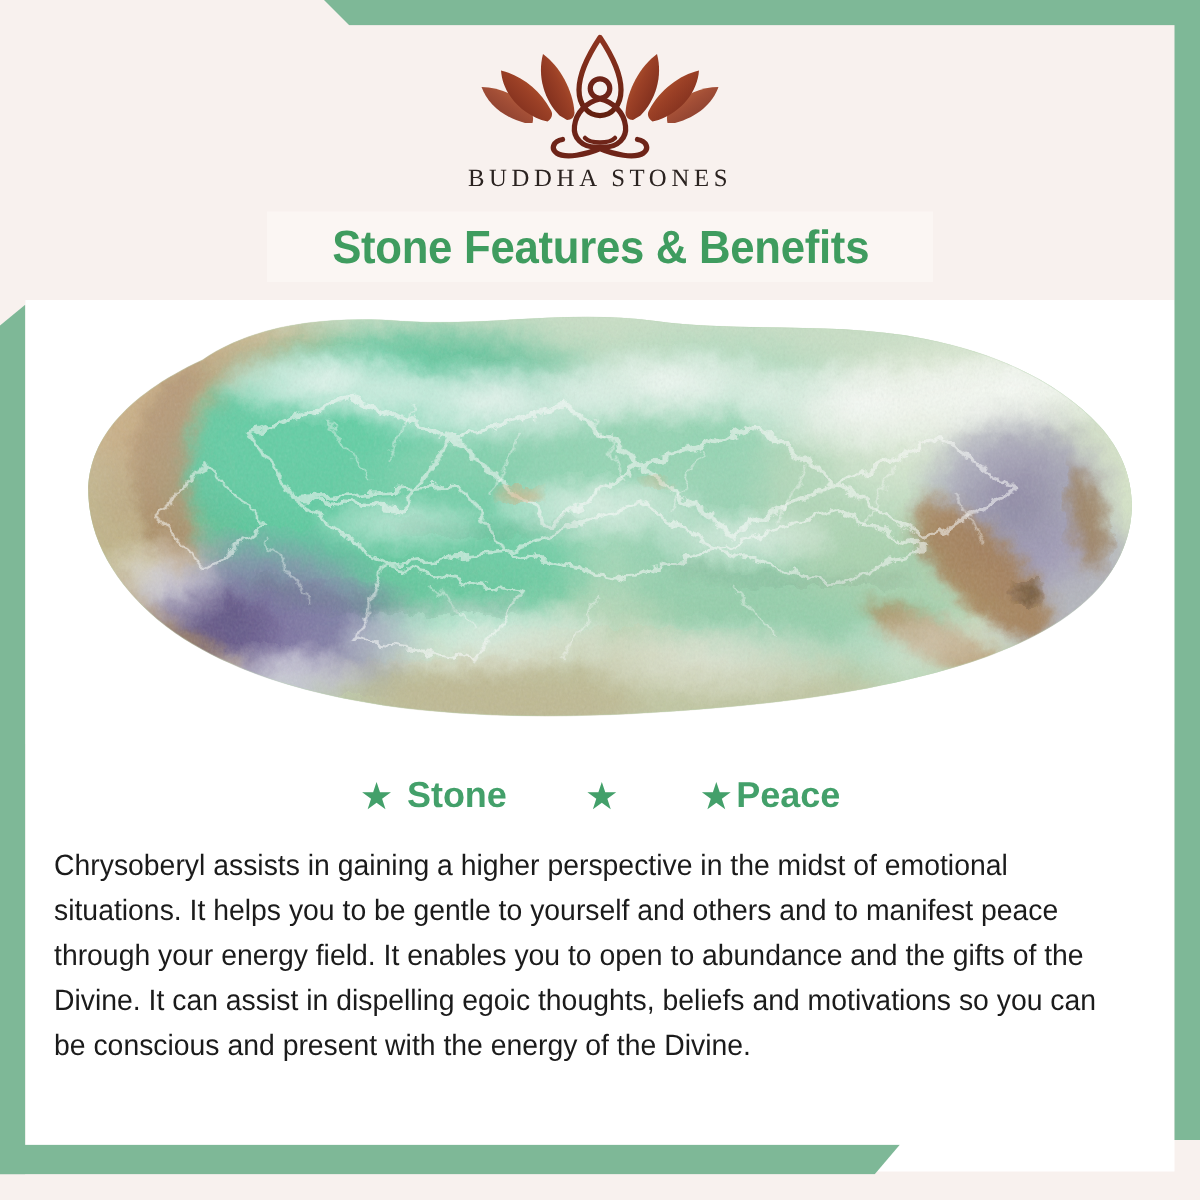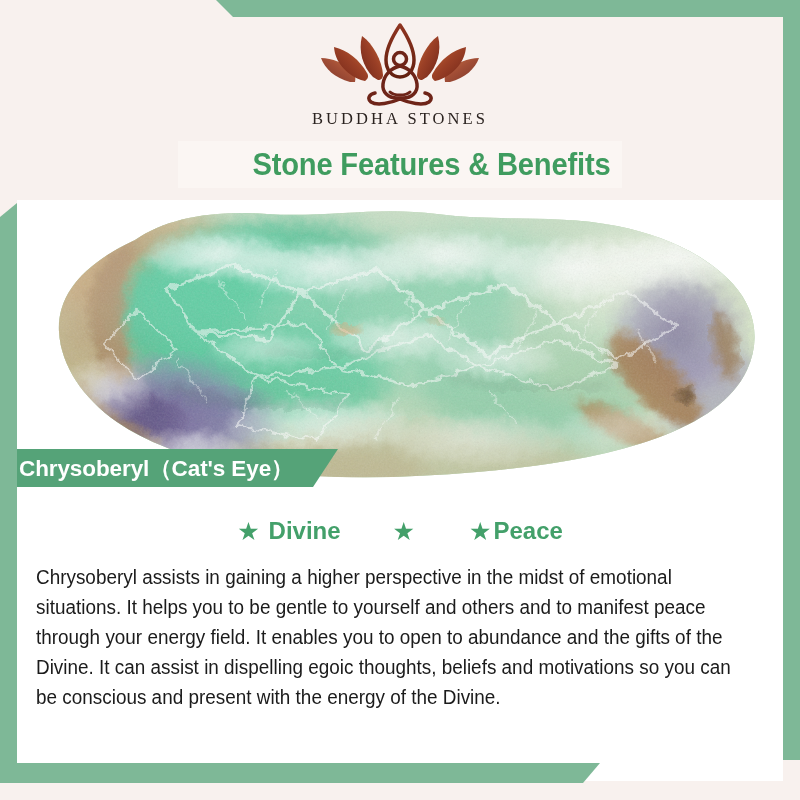--- a/index.html
+++ b/index.html
@@ -66,21 +66,21 @@
     font-size:16.5px; letter-spacing:3.1px;
     color:#2b2320; font-weight:400;
     text-align:center;
   }
 
   
   .title-plate{
     position:absolute;
     left:178px; top:141px; width:444px; height:47px;
     background:#fbf6f3;
-    display:flex; align-items:center; justify-content:flex-end;
+    display:flex; align-items:center; justify-content:center;
   }
   .title-text{
     font-size:31px; font-weight:700;
     color:#3f9c5f;
     letter-spacing:-0.2px;
     transform:scaleX(0.94);
     white-space:nowrap;
     font-family:"Liberation Sans","DejaVu Sans",sans-serif;
   }
 
@@ -352,28 +352,25 @@
           <ellipse cx="420" cy="122" rx="9" ry="4" fill="#cf7f3c" opacity="0.55" filter="url(#blurS)"></ellipse>
         </g>
 
         <ellipse cx="330" cy="70" rx="330" ry="110" fill="#ffffff" opacity="0.17" filter="url(#blurL)"></ellipse>
         <rect x="0" y="0" width="766" height="296" filter="url(#grain)" opacity="0.5"></rect>
         <rect x="0" y="0" width="766" height="296" fill="#e9f2e4" opacity="0.12"></rect>
       </g>
     </svg>
   </div>
 
-  <div class="name-banner">
-    <span class="name-text">Chrysoberyl（Cat's Eye）</span>
-  </div>
 
   <div class="benefits">
     <div class="benefit gap-wide">
       <span class="star">★</span>
-      <span>Divine</span>
+      <span>Stone</span>
     </div>
     <div class="benefit">
       <span class="star">★</span>
     </div>
     <div class="benefit">
       <span class="star">★</span>
       <span>Peace</span>
     </div>
   </div>
 

